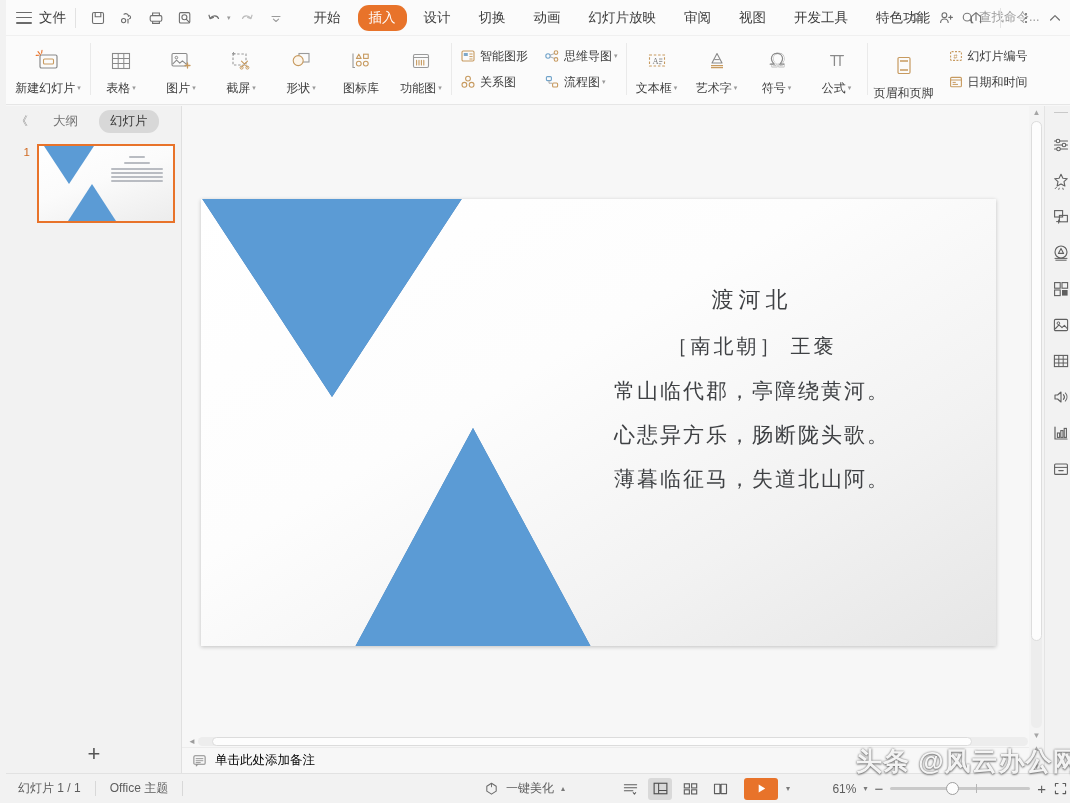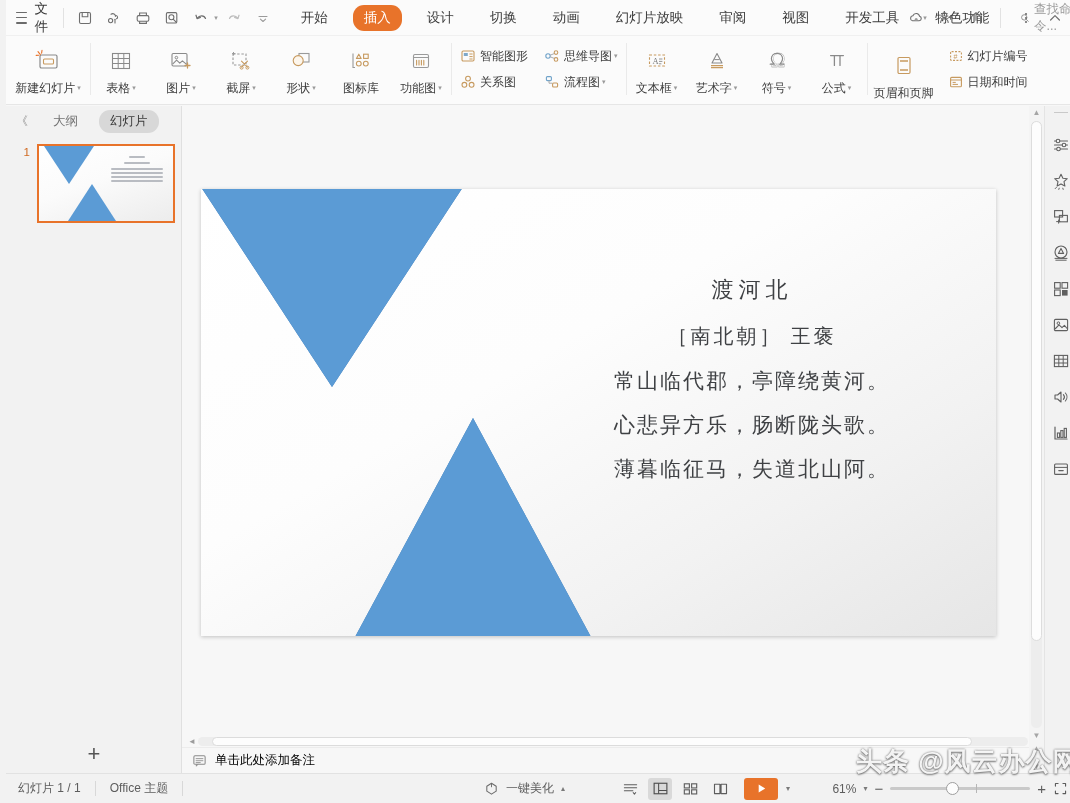--- a/index.html
+++ b/index.html
@@ -20,21 +20,21 @@
   .hamburger { width: 16px; height: 12px; display: flex; flex-direction: column;
     justify-content: space-between; margin-left: 10px; }
   .hamburger i { display: block; height: 1.5px; background: #6b6b6b; border-radius: 1px; }
   .file-label { font-size: 13.5px; color: #3b3b3b; margin-left: 7px; }
   .mb-sep { width: 1px; height: 20px; background: #e2e2e2; margin: 0 9px; }
   .qat { display: flex; align-items: center; gap: 3px; }
   .qat-btn { width: 26px; height: 26px; display: flex; align-items: center;
     justify-content: center; border-radius: 3px; cursor: default; }
   .qat-btn svg { display: block; }
   .qat-caret { font-size: 7px; color: #9a9a9a; margin-left: -3px; }
-  .tabs { display: flex; align-items: center; margin-left: 14px; gap: 14px; }
+  .tabs { display: flex; align-items: center; margin-left: 14px; gap: 6px; }
   .tab { font-size: 13.5px; color: #3d3d3d; padding: 4px 11px; border-radius: 11px;
     white-space: nowrap; cursor: default; }
   .tab.active { background: #E8732A; color: #ffffff; }
   .search-box { display: flex; align-items: center; margin-left: 20px; gap: 4px; }
   .search-box span { font-size: 12.5px; color: #9b9b9b; }
   .mb-right { position: absolute; right: 8px; display: flex; align-items: center; gap: 2px; }
   .mb-ricon { width: 27px; height: 26px; display: flex; align-items: center; justify-content: center; }
 
   
   .ribbon {
@@ -72,21 +72,21 @@
   .tri-blue { position: absolute; }
   .thumb-lines { position: absolute; right: 5px; top: 10px; width: 62px;
     display: flex; flex-direction: column; align-items: center; gap: 2px; }
   .thumb-lines i { display: block; height: 2px; background: #b9bcc2; border-radius: 1px; }
   .lp-plus { position: absolute; bottom: 8px; left: 0; width: 176px; text-align: center;
     font-size: 22px; color: #555; line-height: 1; }
 
   
   .editarea { position: absolute; top: 106px; left: 176px; right: 32px; bottom: 30px;
     background: #f7f7f7; }
-  .slide { position: absolute; left: 19px; top: 83px; width: 795px; height: 447px;
+  .slide { position: absolute; left: 19px; top: 93px; width: 795px; height: 447px;
     background: #e5e5e5; box-shadow: 0 1px 4px rgba(0,0,0,.22); overflow: hidden; }
   .slide-bg { position: absolute; inset: 0;
     background: linear-gradient(150deg,#ffffff 0%,#fdfdfd 40%,#f2f2f2 72%,#e6e6e6 100%); }
   .slide-tri { position: absolute; }
   .poem { position: absolute; right: 34px; top: 86px; width: 420px;
     text-align: center;
     font-family: "Liberation Serif", "DejaVu Serif", serif; color: #3f4144; }
   .poem .title { font-size: 22px; letter-spacing: 5px; margin-bottom: 18px; }
   .poem .author { font-size: 20px; letter-spacing: 3px; margin-bottom: 17px; }
   .poem .line { font-size: 21px; letter-spacing: 2px; margin-bottom: 16px; white-space: nowrap; }

